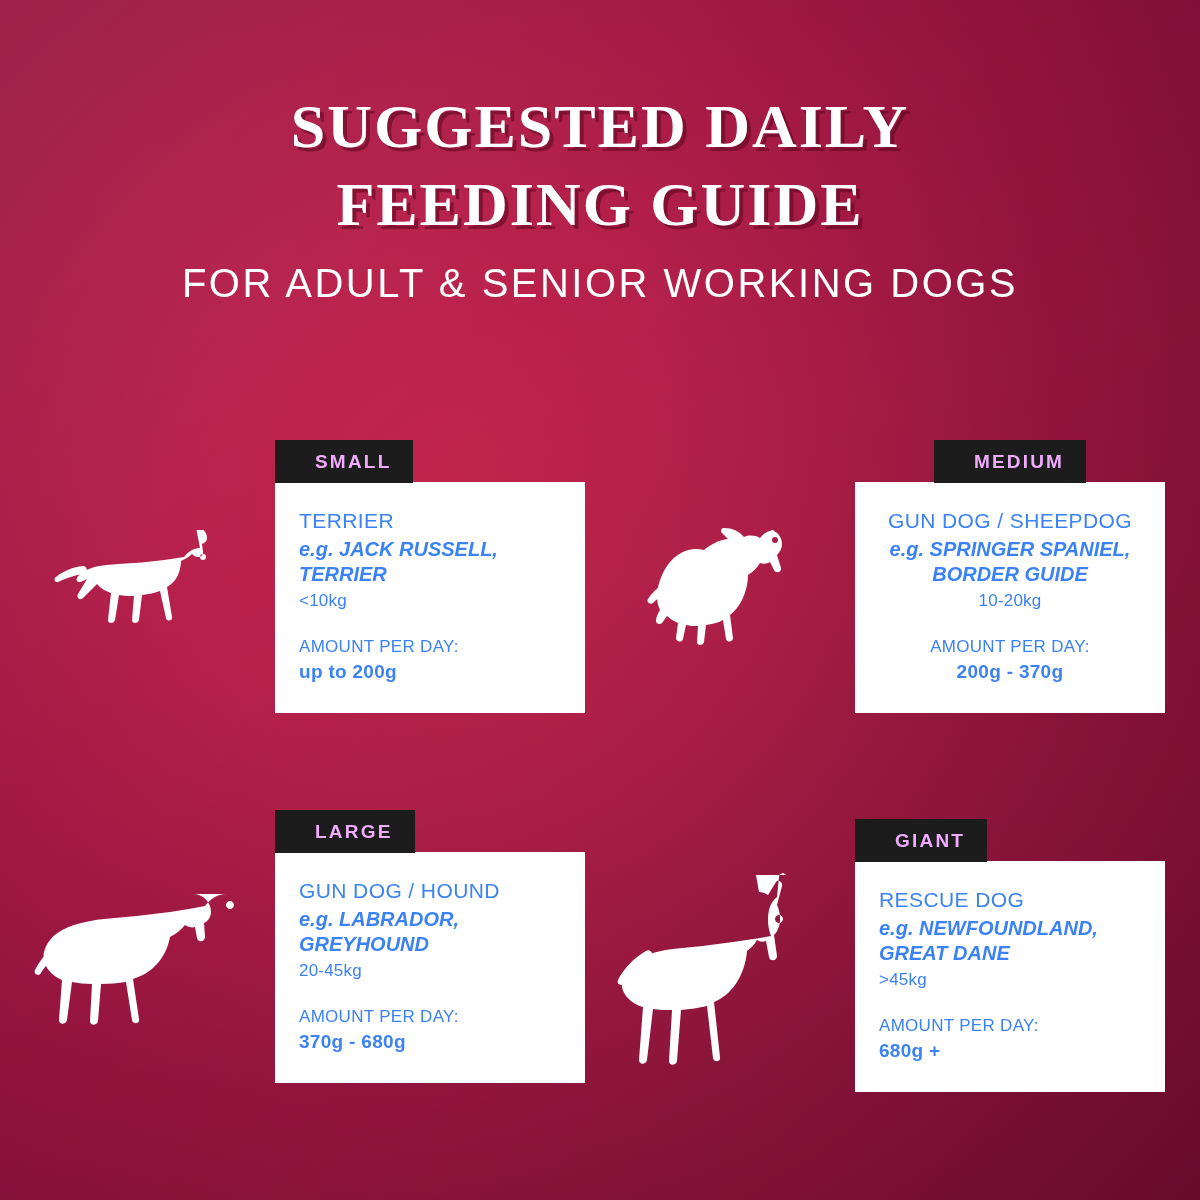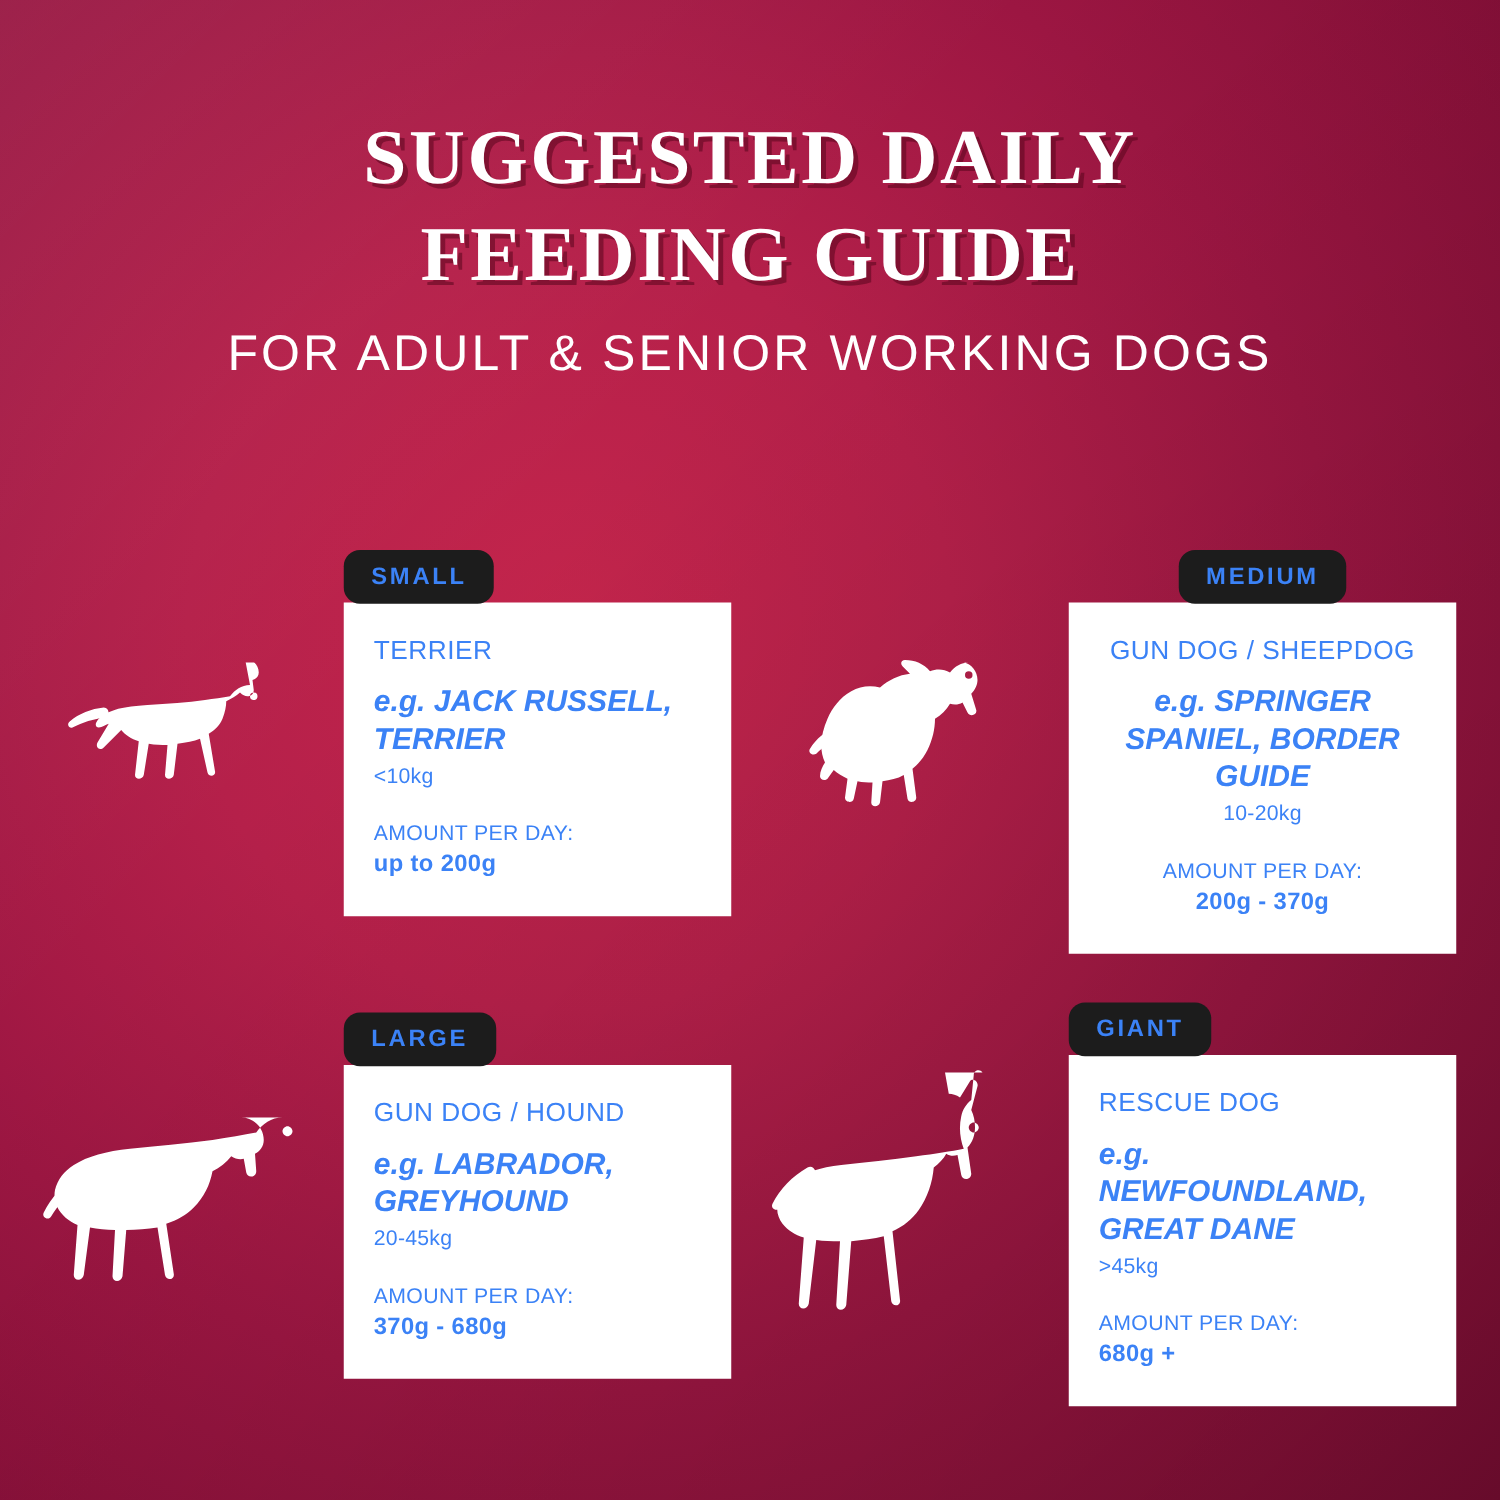--- a/index.html
+++ b/index.html
@@ -67,21 +67,21 @@
     z-index: 3;
   }
   .cell {
     position: absolute;
     width: 580px;
     height: 330px;
   }
   .cell.c0 { left: 10px;  top: 10px; }
   .cell.c1 { left: 590px; top: 10px; text-align: center; }
   .cell.c2 { left: 10px;  top: 380px; }
-  .cell.c3 { left: 590px; top: 372px; }
+  .cell.c3 { left: 590px; top: 389px; }
 
   .dog-art {
     position: absolute;
     left: 0;
     top: 30px;
     width: 270px;
     height: 250px;
     display: flex;
     align-items: center;
     justify-content: center;
@@ -90,49 +90,48 @@
 
   .card {
     position: absolute;
     left: 265px;
     top: 0;
     width: 310px;
   }
   .tab {
     display: inline-block;
     background: #1c1c1c;
-    color: #3b82f6;
+    color: #f0abfc;
     font-size: 19px;
     font-weight: bold;
     letter-spacing: 2.2px;
-    padding: 11px 22px 10px 22px;
+    padding: 11px 22px 10px 40px;
     position: relative;
     z-index: 2;
-    border-radius: 13px;
   }
   .panel {
     background: #ffffff;
     color: #3b82f6;
     padding: 26px 24px 30px 24px;
     margin-top: -1px;
     min-height: 192px;
     box-sizing: border-box;
   }
   .breed {
     font-size: 21px;
     letter-spacing: 0.4px;
     line-height: 1.25;
     margin: 0;
   }
   .eg {
-    font-size: 24px;
+    font-size: 20px;
     font-weight: bold;
     font-style: italic;
     line-height: 1.25;
-    margin: 13px 0 0 0;
+    margin: 3px 0 0 0;
   }
   .weight {
     font-size: 17px;
     margin: 4px 0 0 0;
     letter-spacing: 0.2px;
   }
   .amount-label {
     font-size: 17px;
     margin: 26px 0 0 0;
     letter-spacing: 0.3px;

